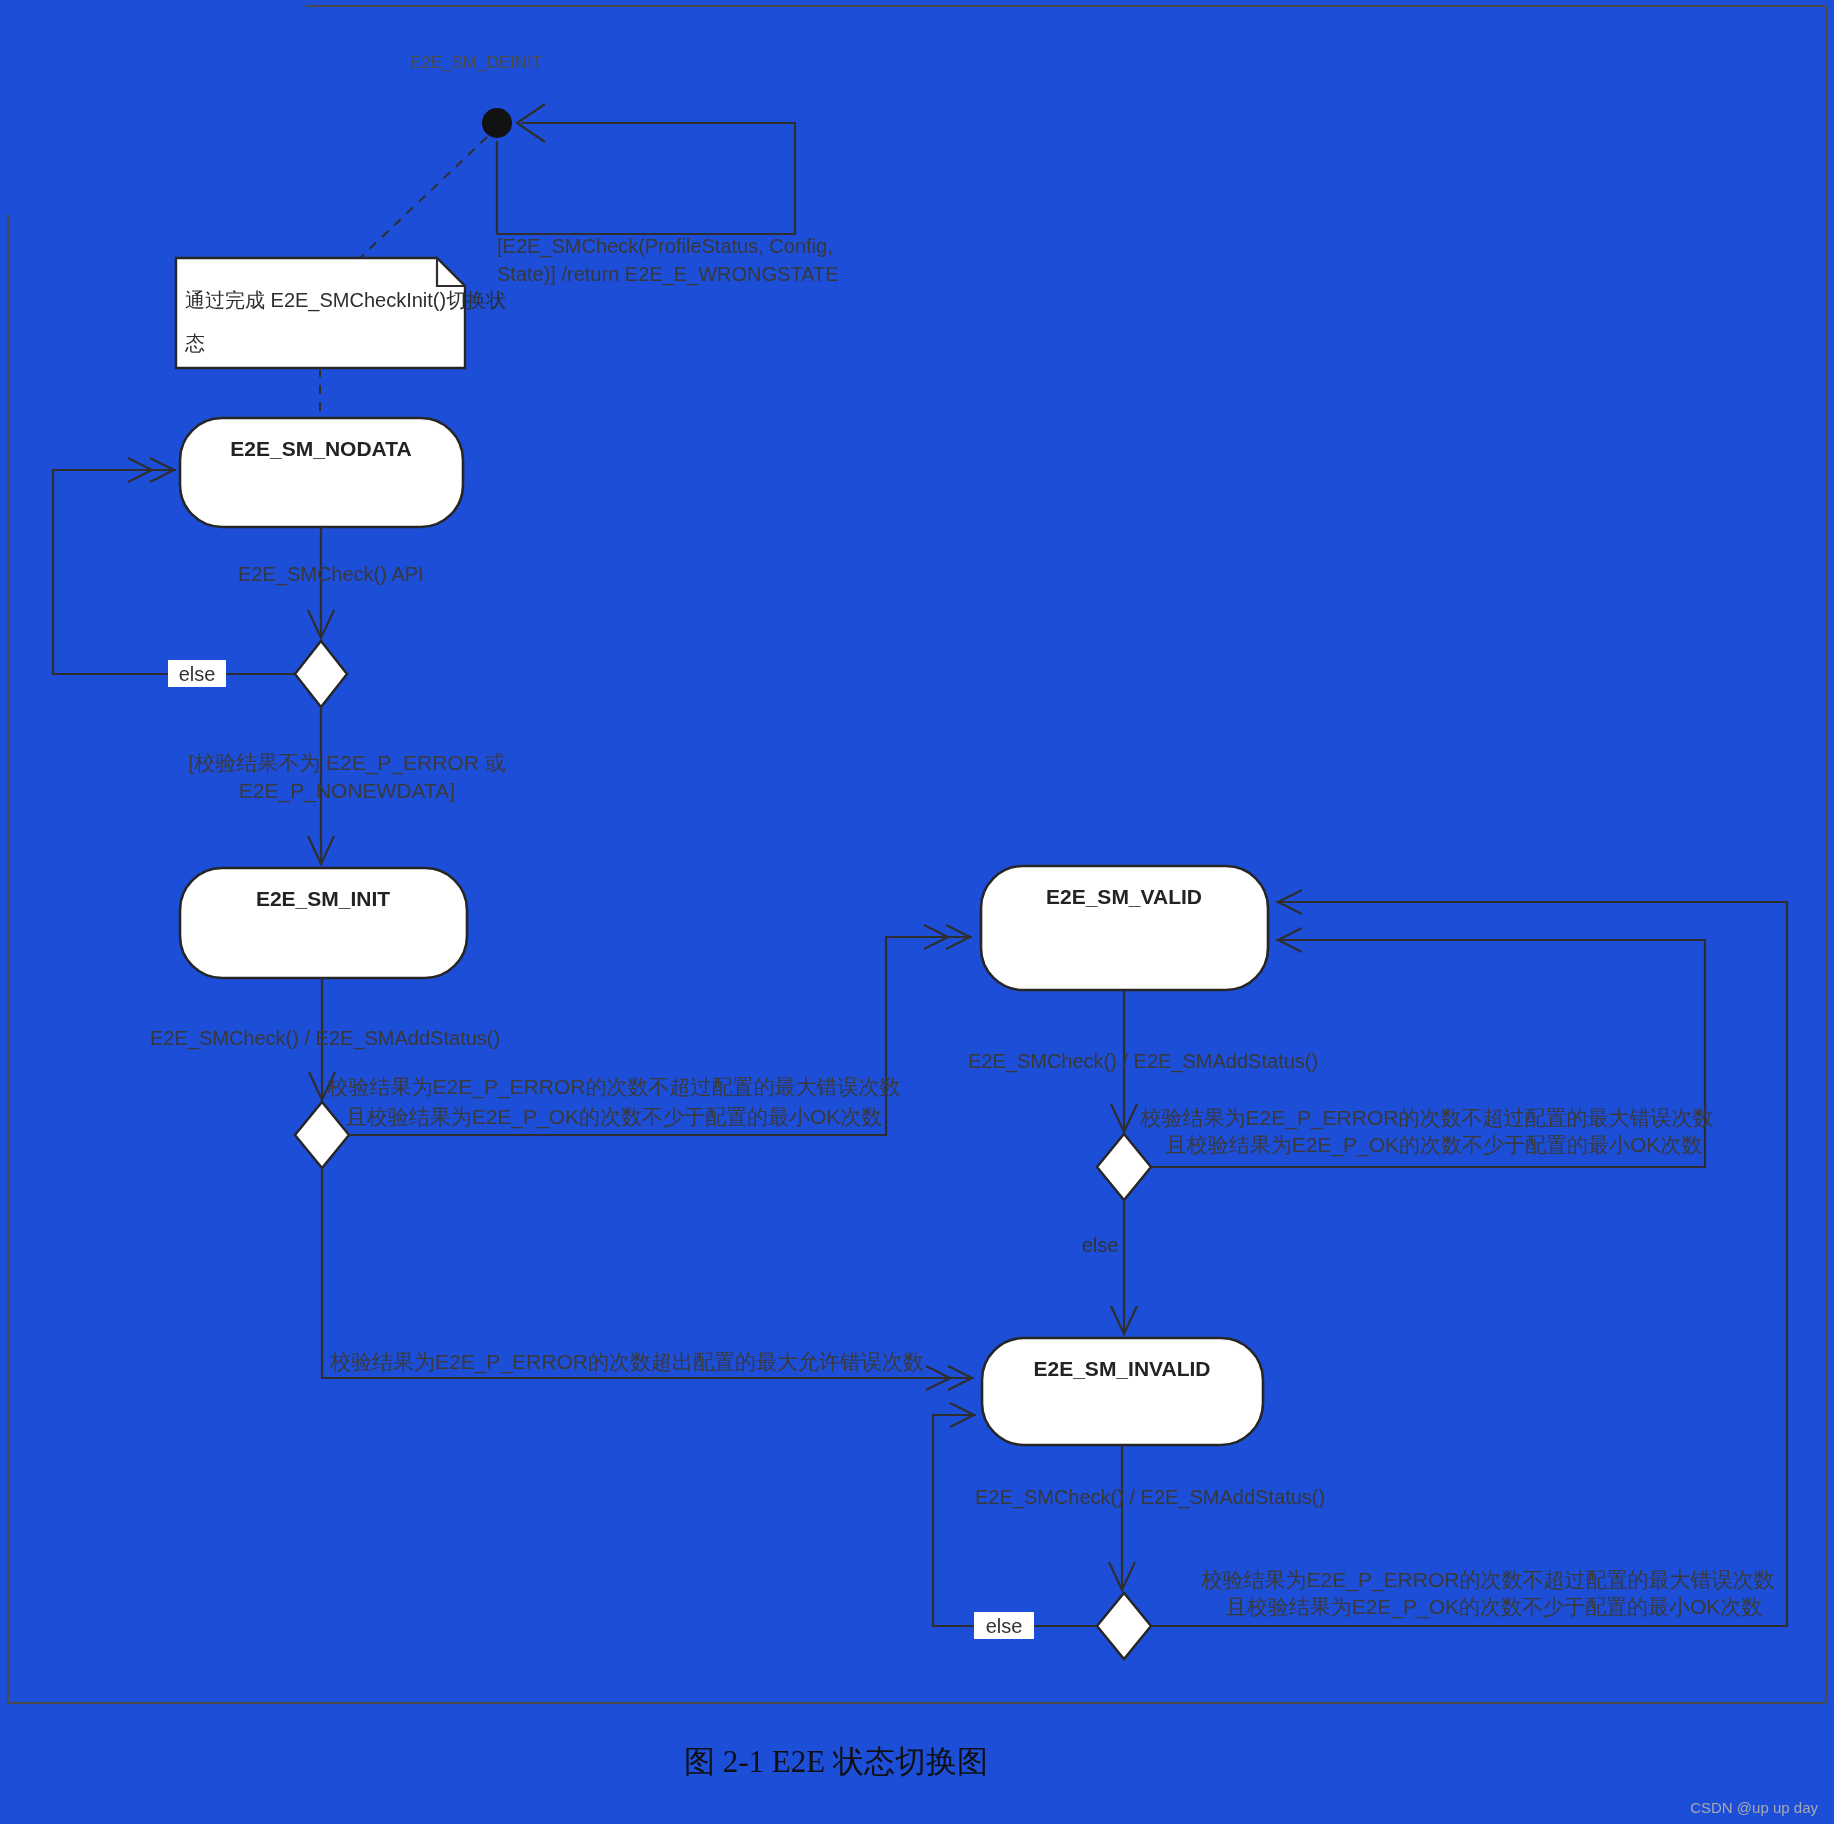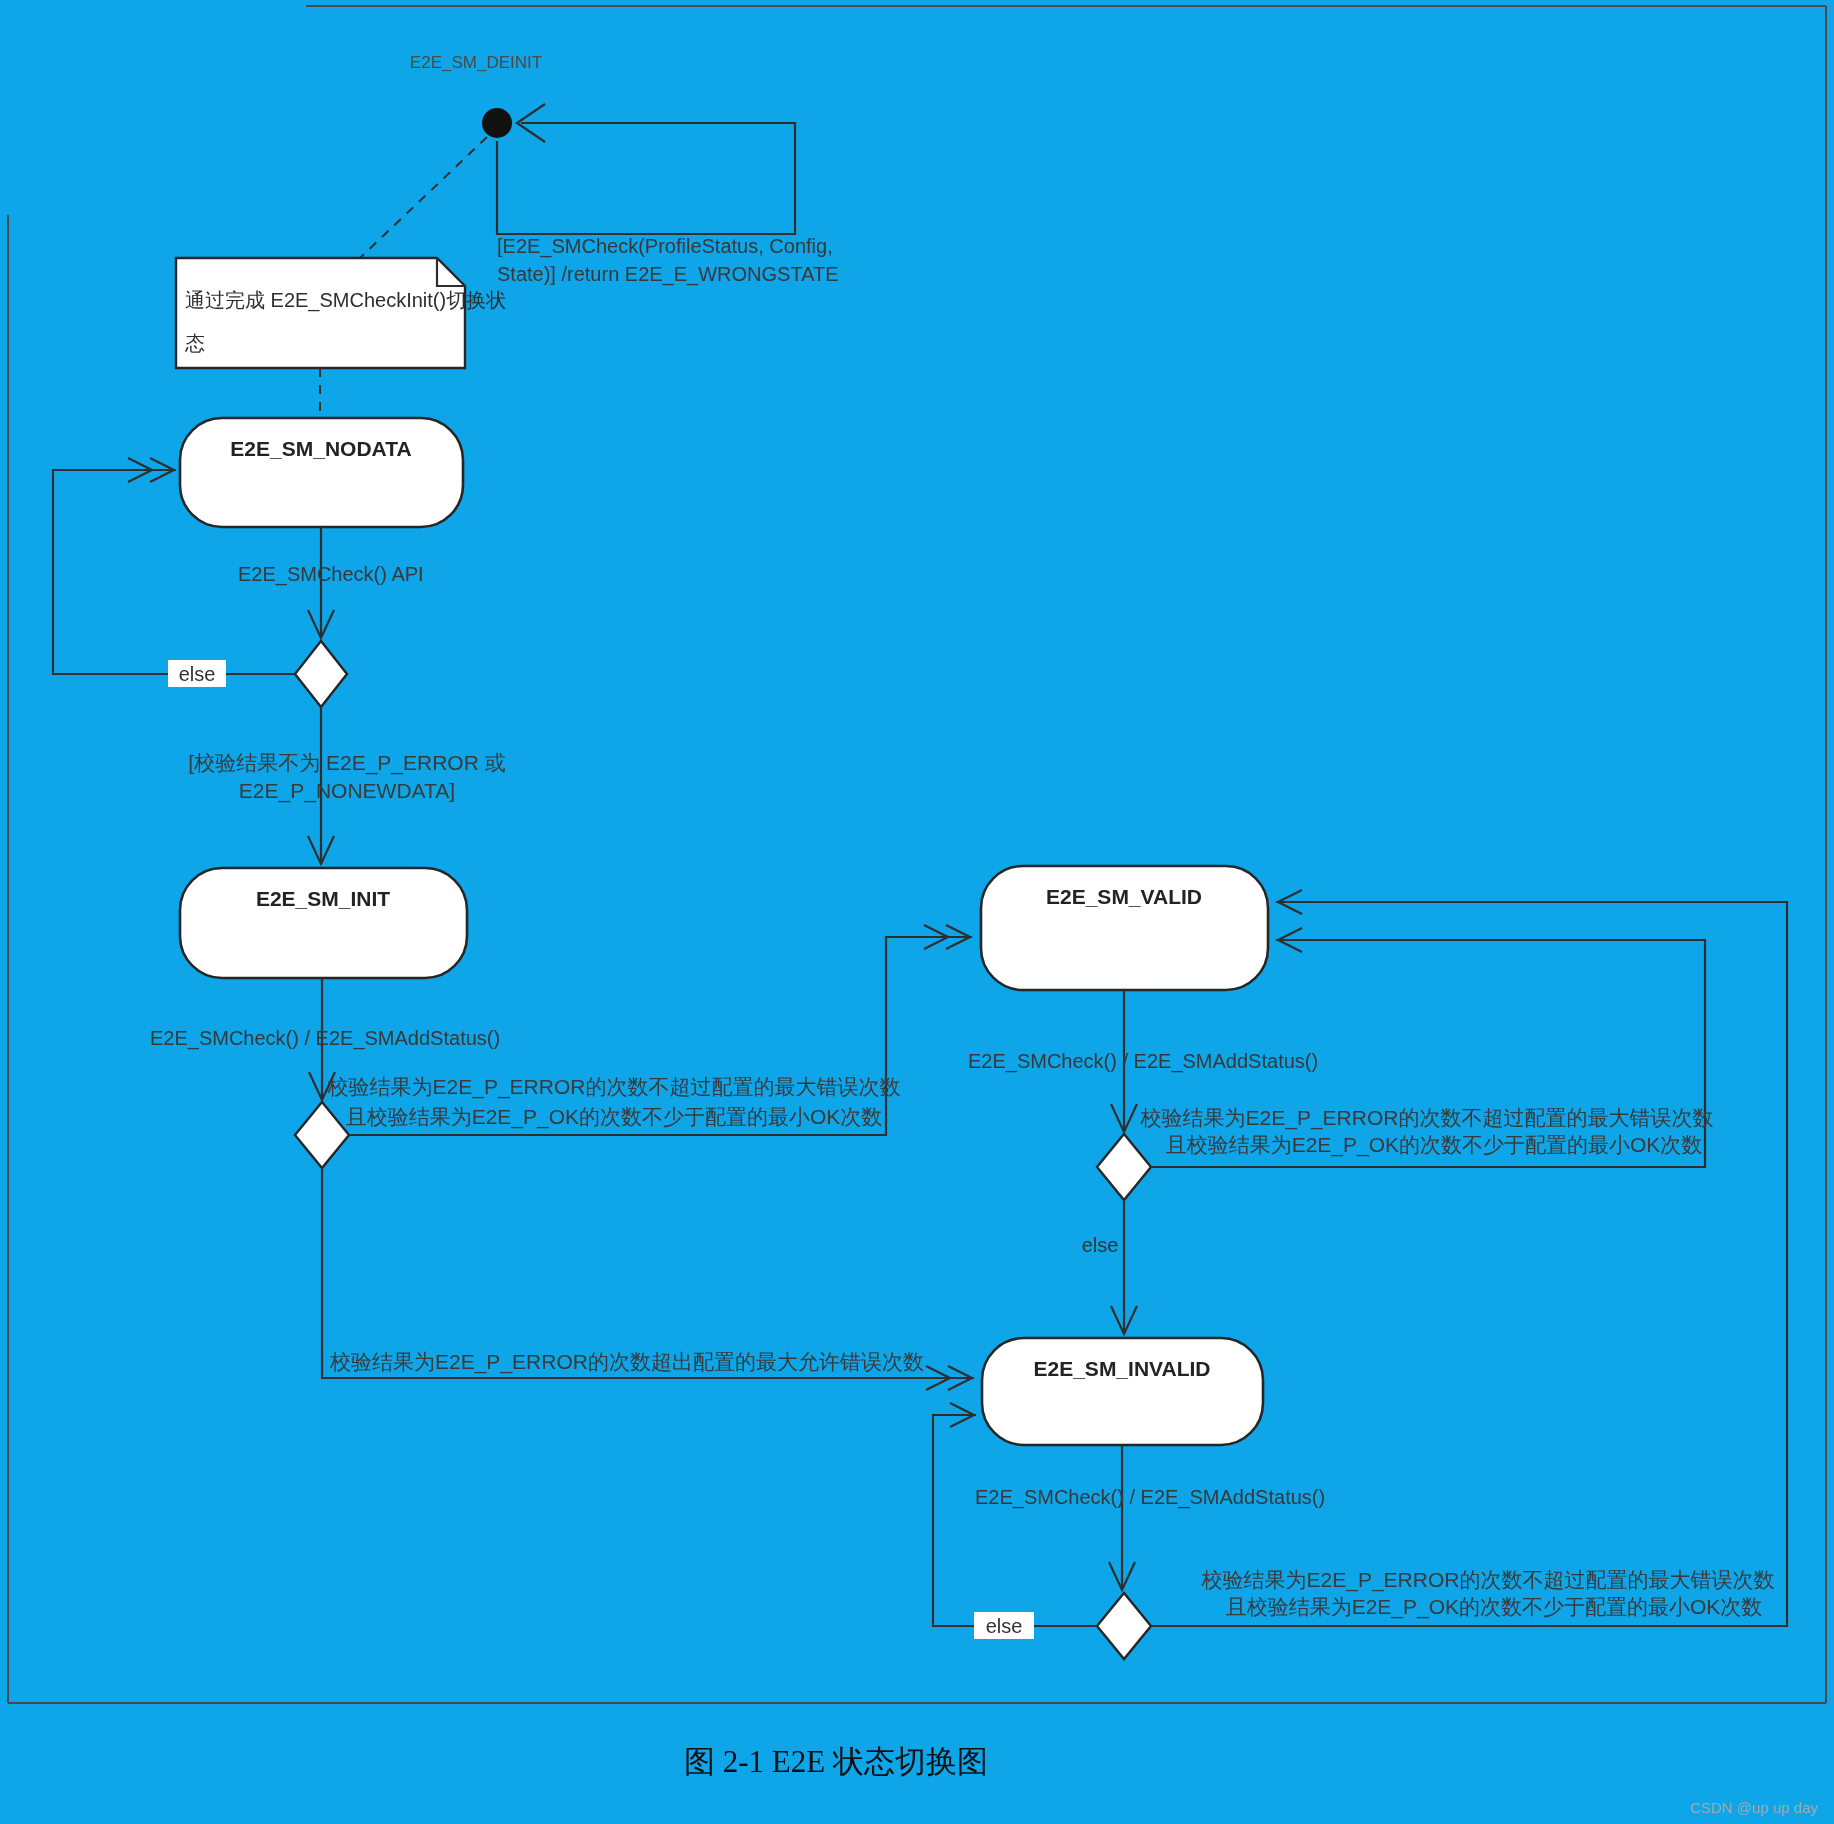--- a/index.html
+++ b/index.html
@@ -1,16 +1,16 @@
 <!DOCTYPE html>
 <html><head>
 <meta charset="utf-8">
 <style>
   html,body{margin:0;padding:0;background:#ffffff;}
-  .page{position:relative;width:1834px;height:1824px;background:#0ea5e9;overflow:hidden;
+  .page{position:relative;width:1834px;height:1824px;background:#1d4ed8;overflow:hidden;
         font-family:"Liberation Sans", sans-serif;}
   svg text{font-family:"Liberation Sans", sans-serif;}
   .state-label{font-weight:bold;font-size:21px;fill:#232323;}
   .tlabel{font-size:20px;fill:#383838;}
   .guard{font-size:21px;fill:#3a3a3a;}
   .small-label{font-size:17px;fill:#4a4a4a;}
   .note-text{font-size:20px;fill:#2e2e2e;}
   .else-label{font-size:20px;fill:#333333;}
   .caption{font-family:"Liberation Serif", serif;font-size:31px;fill:#101010;}
   .watermark{font-size:15px;fill:#a6a9ad;}

